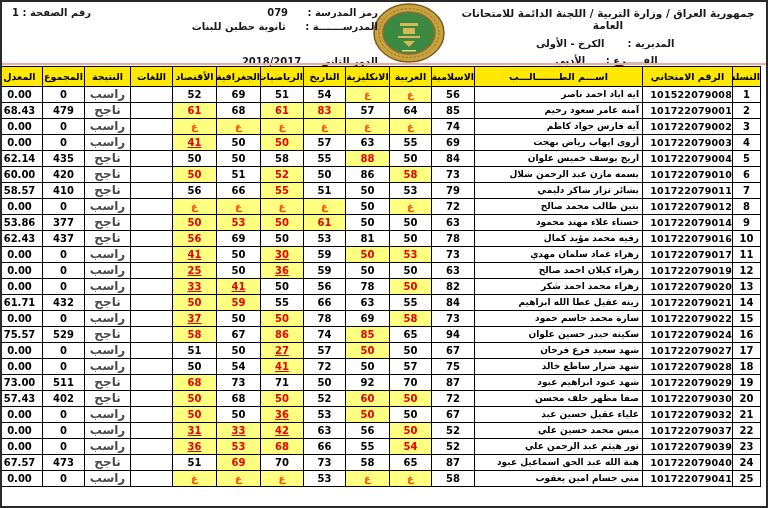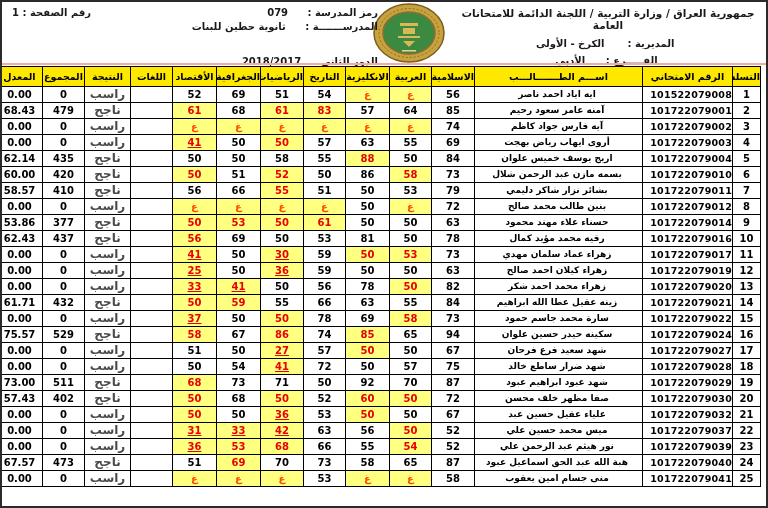--- a/index.html
+++ b/index.html
@@ -25,21 +25,21 @@
   table.res{
     position:absolute;top:64px;right:5px;width:746px;border-collapse:collapse;
     table-layout:fixed;direction:rtl;
   }
   .res th,.res td{
     border:1px solid #000;padding:0;height:15px;line-height:15px;
     font-size:10px;font-weight:bold;text-align:center;color:#000;
     overflow:hidden;white-space:nowrap;
   }
   .res thead th{background:#ffe800;height:19px;line-height:19px;font-size:9.5px;}
-  .res td.c-name{text-align:center;padding-right:3px;font-size:9px;}
+  .res td.c-name{text-align:right;padding-right:3px;font-size:9px;}
   .res td.c-exam{font-size:9.5px;letter-spacing:0.2px;padding-left:12px;}
   .res td.c-result{color:#4a4a4a;font-size:12px;}
   .res td.m-h{background:#ffff80;color:#e90000;}
   .res td.m-u{background:#ffff80;color:#e90000;text-decoration:underline;}
   .res td.m-g{color:#ff4400;}
 </style>
 </head>
 <body>
 
 <div class="page">

